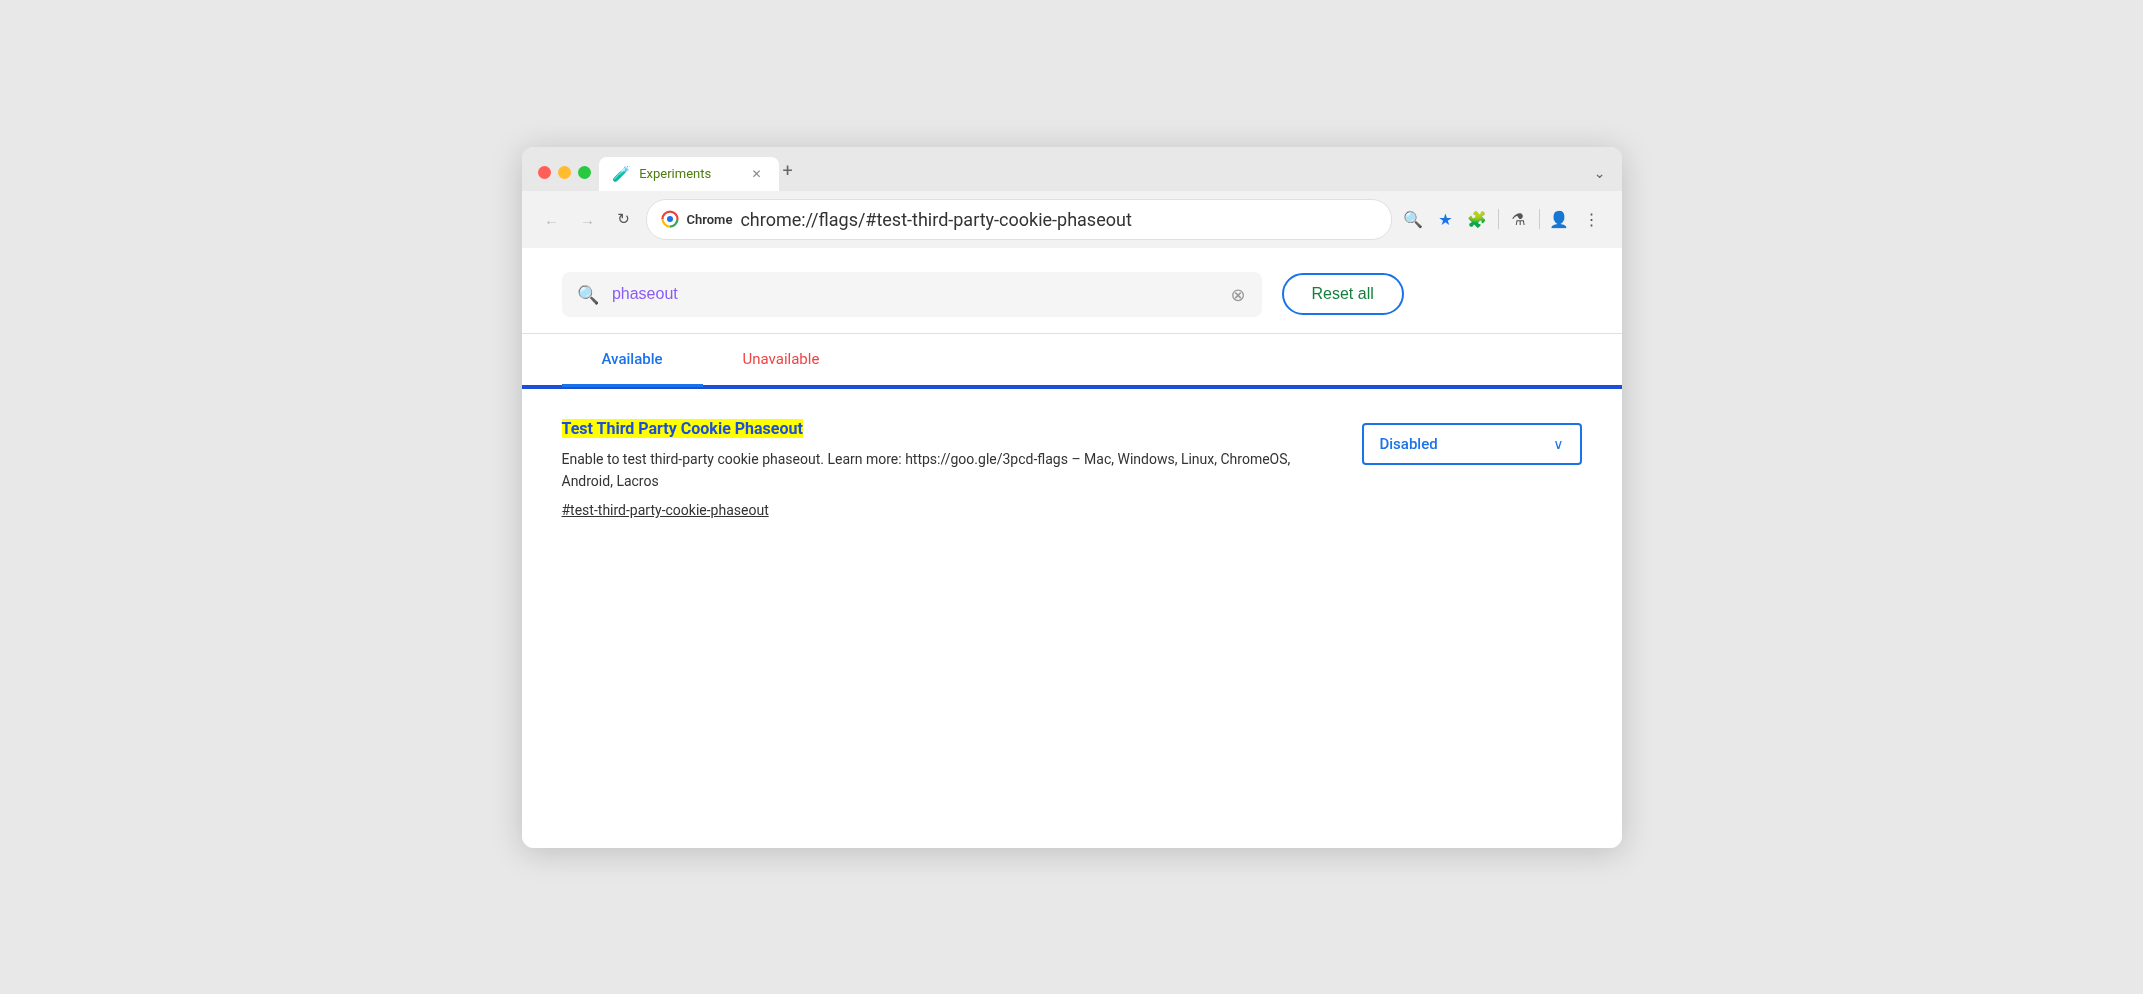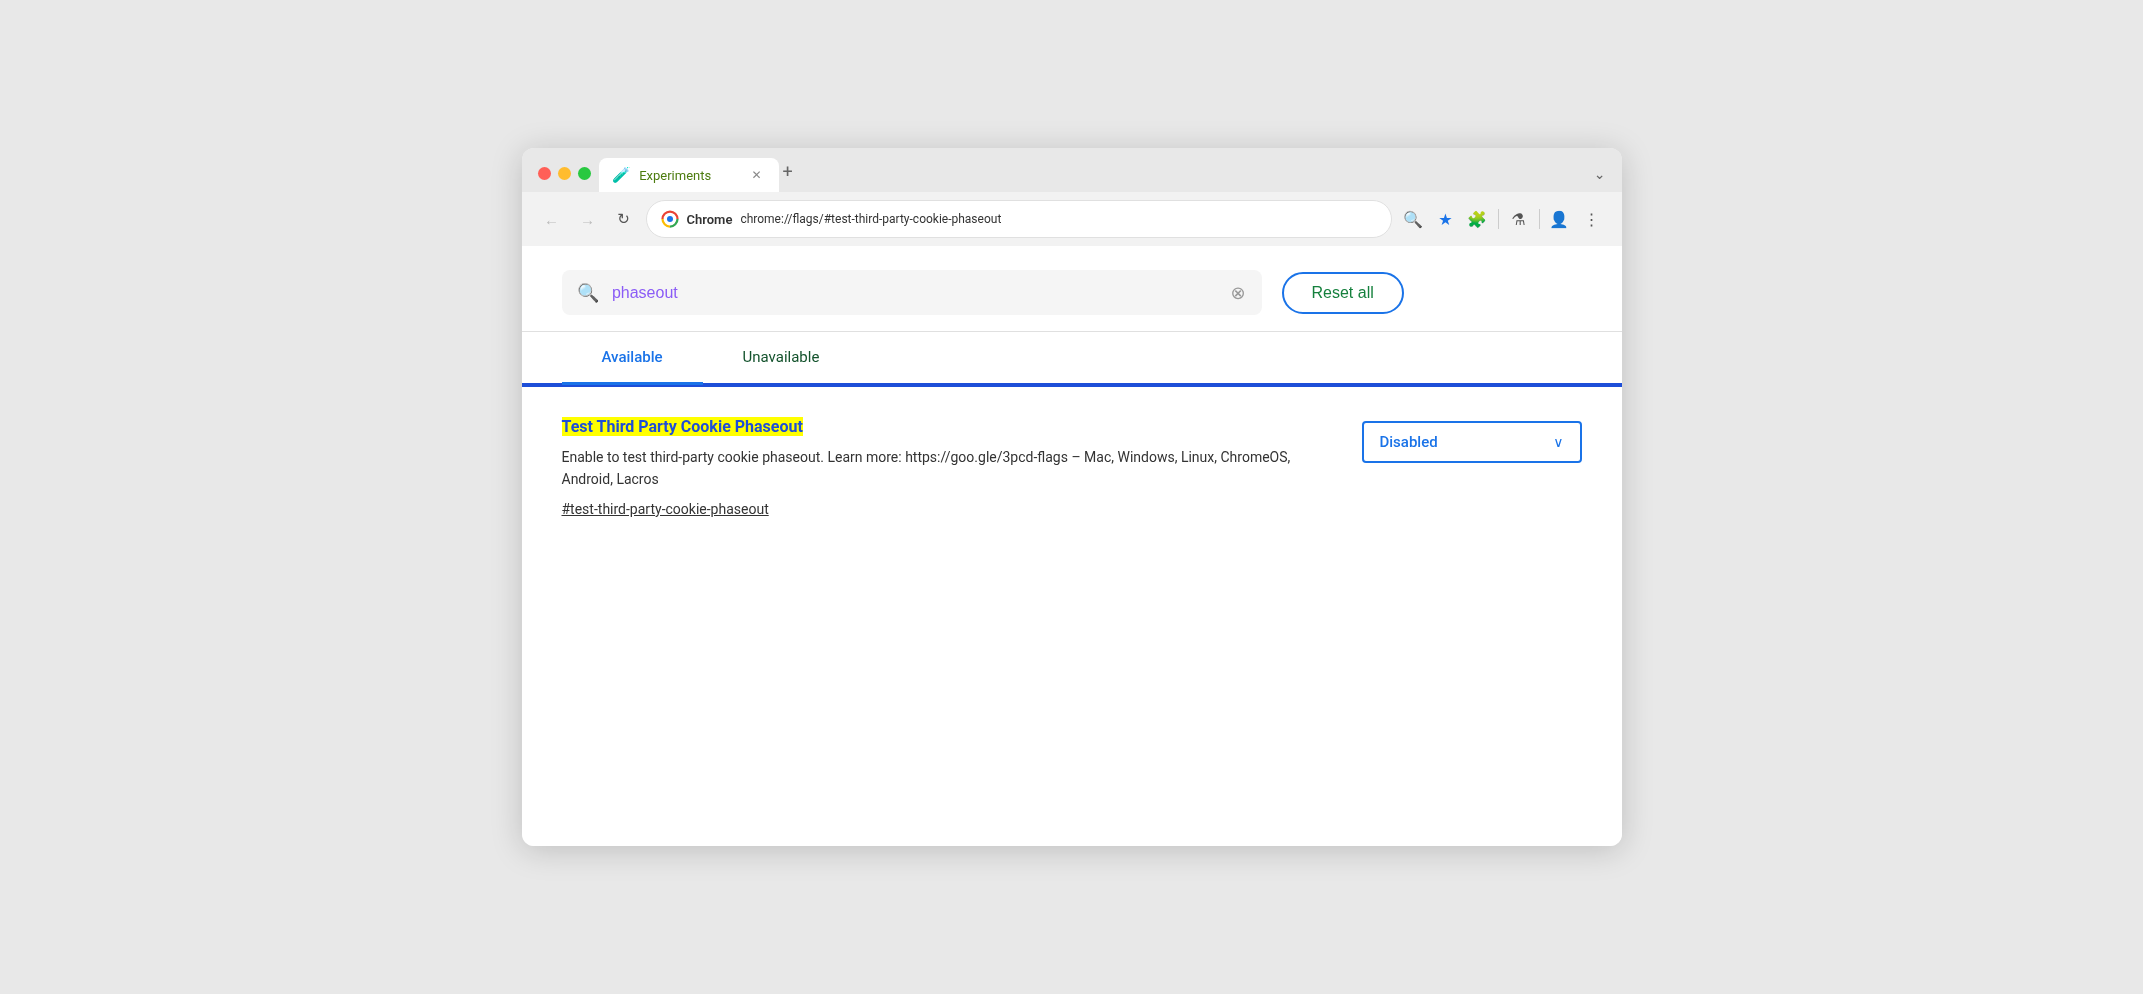--- a/index.html
+++ b/index.html
@@ -138,21 +138,21 @@
       height: 18px;
     }
 
     .chrome-label {
       font-size: 13px;
       font-weight: 600;
       color: #333;
     }
 
     .address-url {
-      font-size: 12px;
+      font-size: 18px;
       color: #333;
       flex: 1;
     }
 
     .toolbar-icons {
       display: flex;
       align-items: center;
       gap: 4px;
     }
 
@@ -243,21 +243,21 @@
     .tab-section {
       display: flex;
       border-bottom: 4px solid #1d4ed8;
       padding: 0 40px;
       background: #fff;
     }
 
     .content-tab {
       padding: 16px 40px;
       font-size: 15px;
-      color: #14532d;
+      color: #ef4444;
       cursor: pointer;
       border-bottom: 3px solid transparent;
       margin-bottom: -2px;
     }
 
     .content-tab.active {
       color: #1a73e8;
       border-bottom: 3px solid #1a73e8;
       font-weight: 500;
     }

